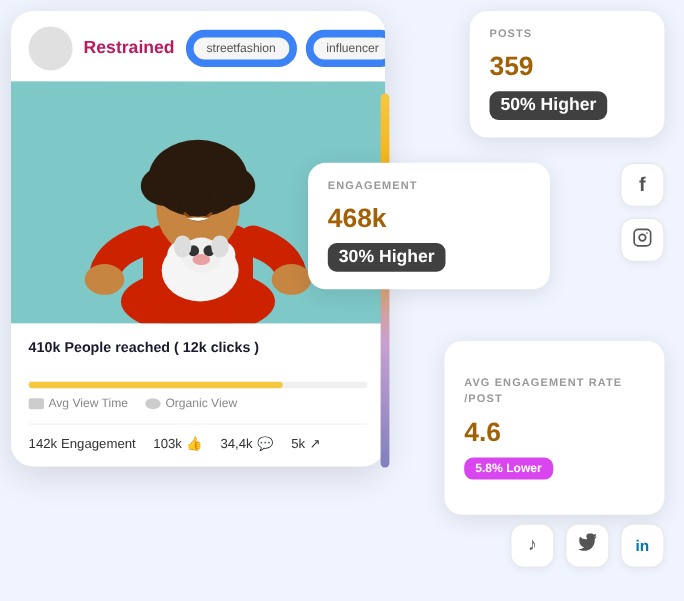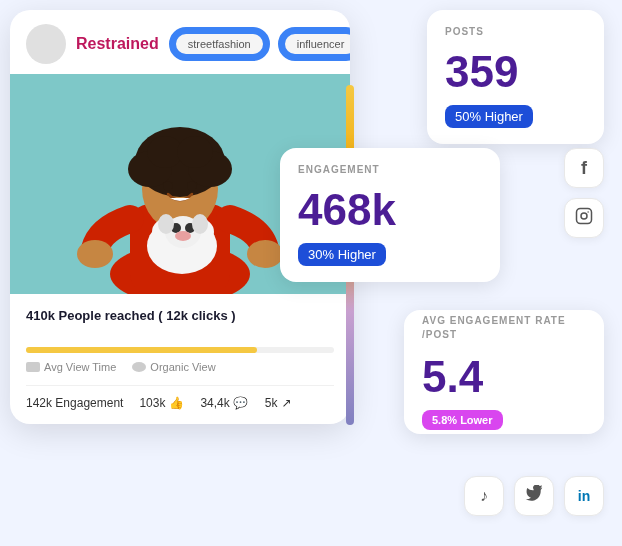--- a/index.html
+++ b/index.html
@@ -161,34 +161,34 @@
     .card-label {
       font-size: 10px;
       font-weight: 700;
       color: #999;
       letter-spacing: 1px;
       text-transform: uppercase;
       margin-bottom: 10px;
     }
 
     .card-value {
-      font-size: 44px;
-      font-weight: 700;
-      color: #4c1d95;
+      font-size: 24px;
+      font-weight: 700;
+      color: #a16207;
       margin-bottom: 8px;
     }
 
     .badge-higher {
       display: inline-block;
-      background: #1d4ed8;
+      background: #404040;
       color: #fff;
       border-radius: 8px;
       padding: 4px 10px;
-      font-size: 13px;
-      font-weight: 400;
+      font-size: 16px;
+      font-weight: 700;
     }
 
     .badge-lower {
       display: inline-block;
       background: #d946ef;
       color: #fff;
       border-radius: 8px;
       padding: 4px 10px;
       font-size: 11px;
       font-weight: 700;
@@ -209,21 +209,21 @@
     }
 
     
     .avg-card {
       position: absolute;
       right: 18px;
       top: 310px;
       width: 200px;
       background: #fff;
       border-radius: 16px;
-      padding: 4px 18px;
+      padding: 32px 18px;
       box-shadow: 0 4px 20px rgba(0,0,0,0.10);
       z-index: 2;
     }
 
     .avg-label {
       font-size: 10px;
       font-weight: 700;
       color: #999;
       letter-spacing: 1px;
       text-transform: uppercase;
@@ -368,21 +368,21 @@
 </div>
 
 <div class="engagement-card">
   <div class="card-label">ENGAGEMENT</div>
   <div class="card-value">468k</div>
   <span class="badge-higher">30% Higher</span>
 </div>
 
 <div class="avg-card">
   <div class="avg-label">AVG ENGAGEMENT RATE /POST</div>
-  <div class="card-value">5.4</div>
+  <div class="card-value">4.6</div>
   <span class="badge-lower">5.8% Lower</span>
 </div>
 
 <div class="social-icons-row-top">
   <div class="social-icon-btn">
     <span style="font-weight:700;font-size:18px;">f</span>
   </div>
   <div class="social-icon-btn">
     <span>
       <svg width="18" height="18" viewBox="0 0 24 24" fill="none" stroke="#555" stroke-width="2">

